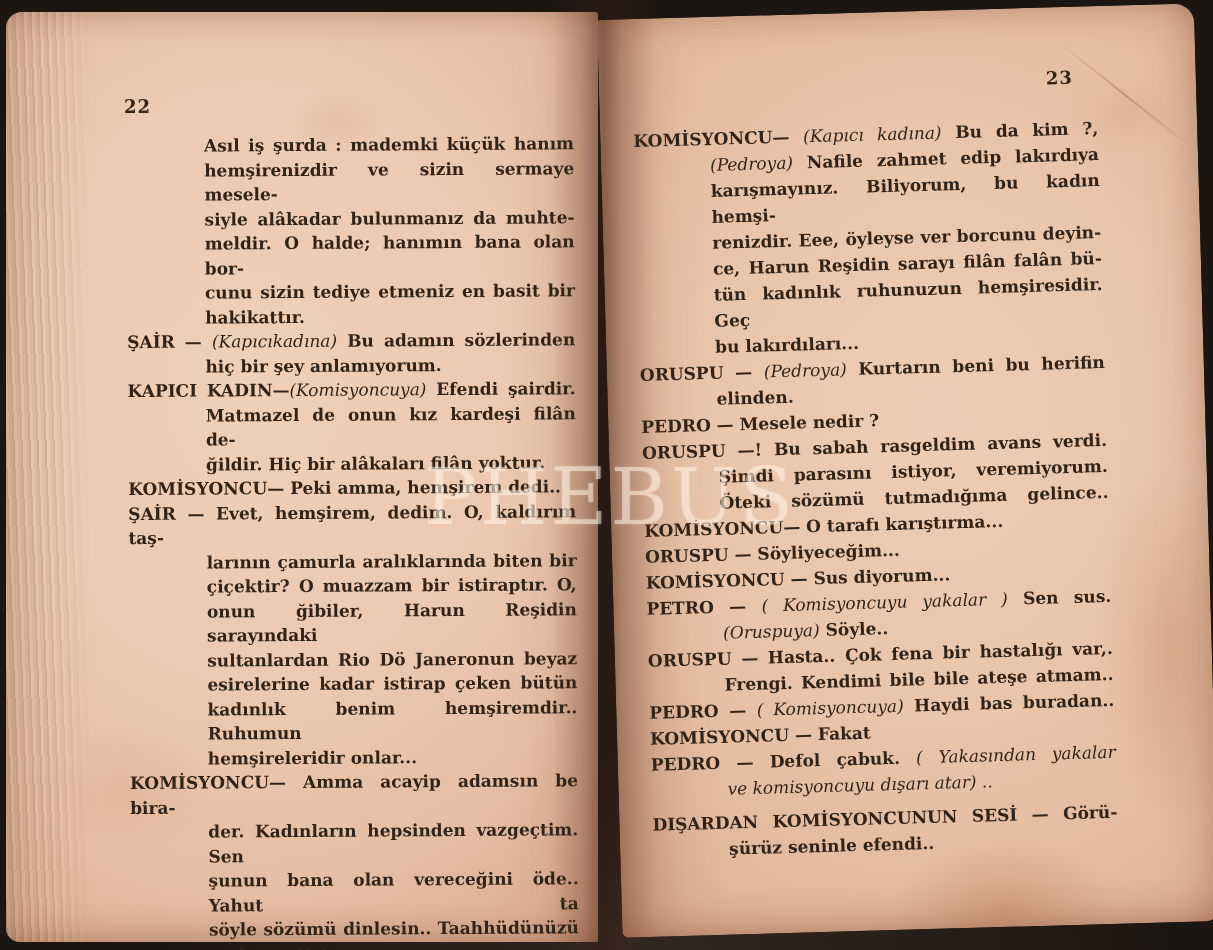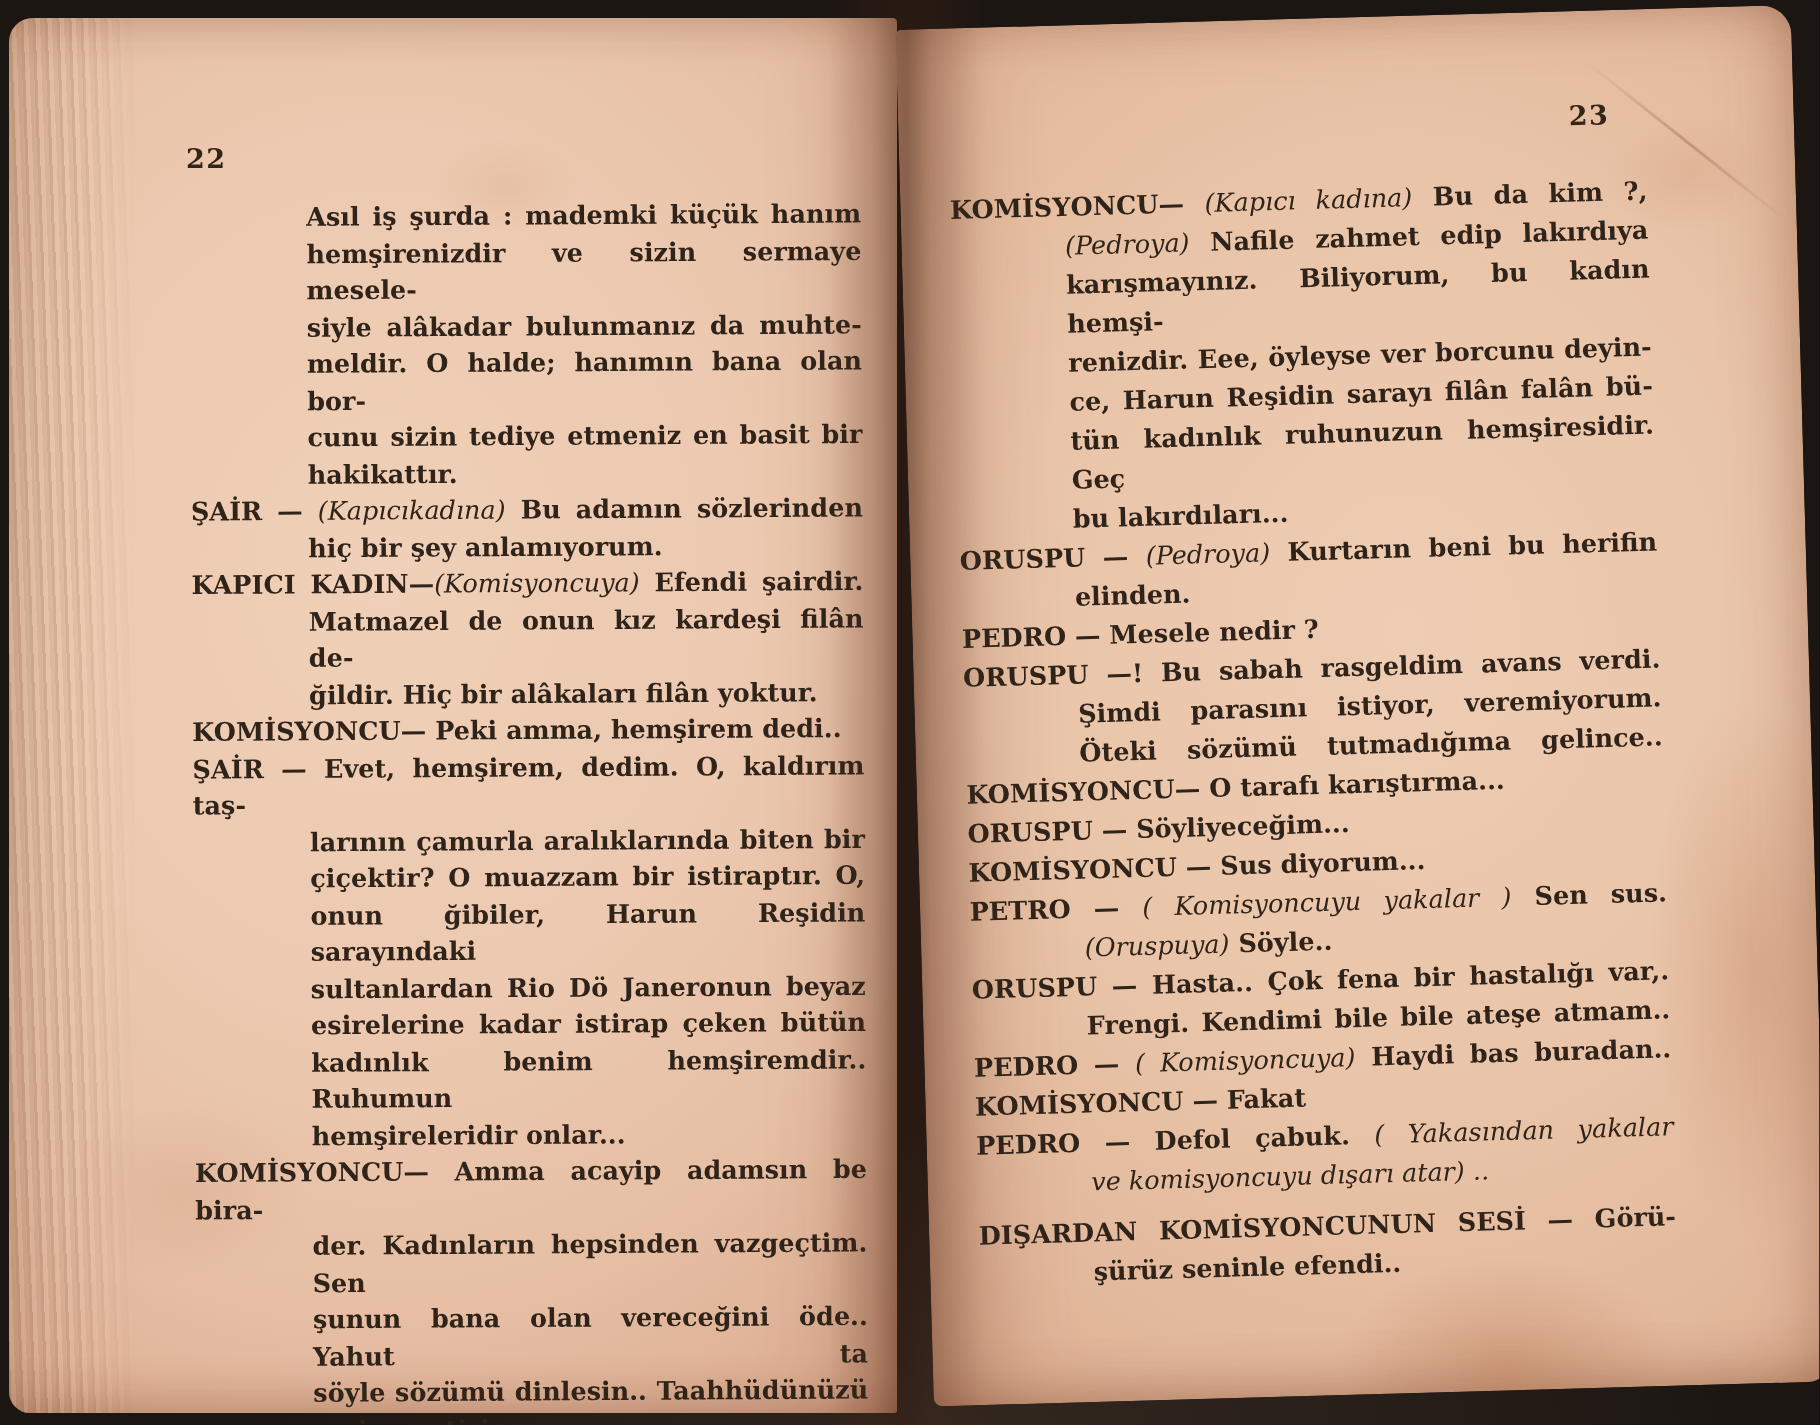--- a/index.html
+++ b/index.html
@@ -154,14 +154,15 @@
       <div class="line ind"><span>hemşireleridir onlar...</span></div>
       <div class="line just"><span>KOMİSYONCU— Amma acayip adamsın be bira-</span></div>
       <div class="line ind just"><span>der. Kadınların hepsinden vazgeçtim. Sen</span></div>
       <div class="line ind just"><span>şunun bana olan vereceğini öde.. Yahut ta</span></div>
       <div class="line ind just"><span>söyle sözümü dinlesin.. Taahhüdünüzü</span></div>
       <div class="line ind"><span>yerine getirin.</span></div>
     </div>
 
   <div class="gutter-shadow"></div>
   <div class="vignette"></div>
+  <div class="watermark">PHEBUS</div>
 
 </div>
 
 </body></html>

